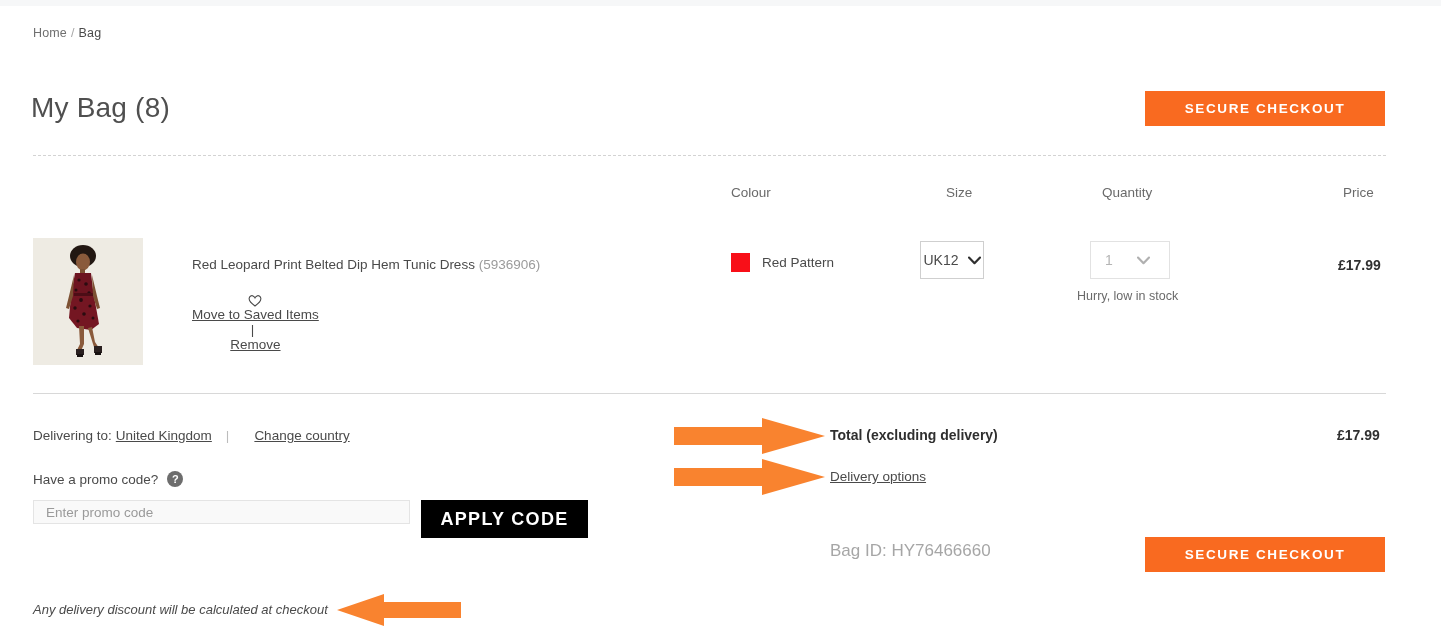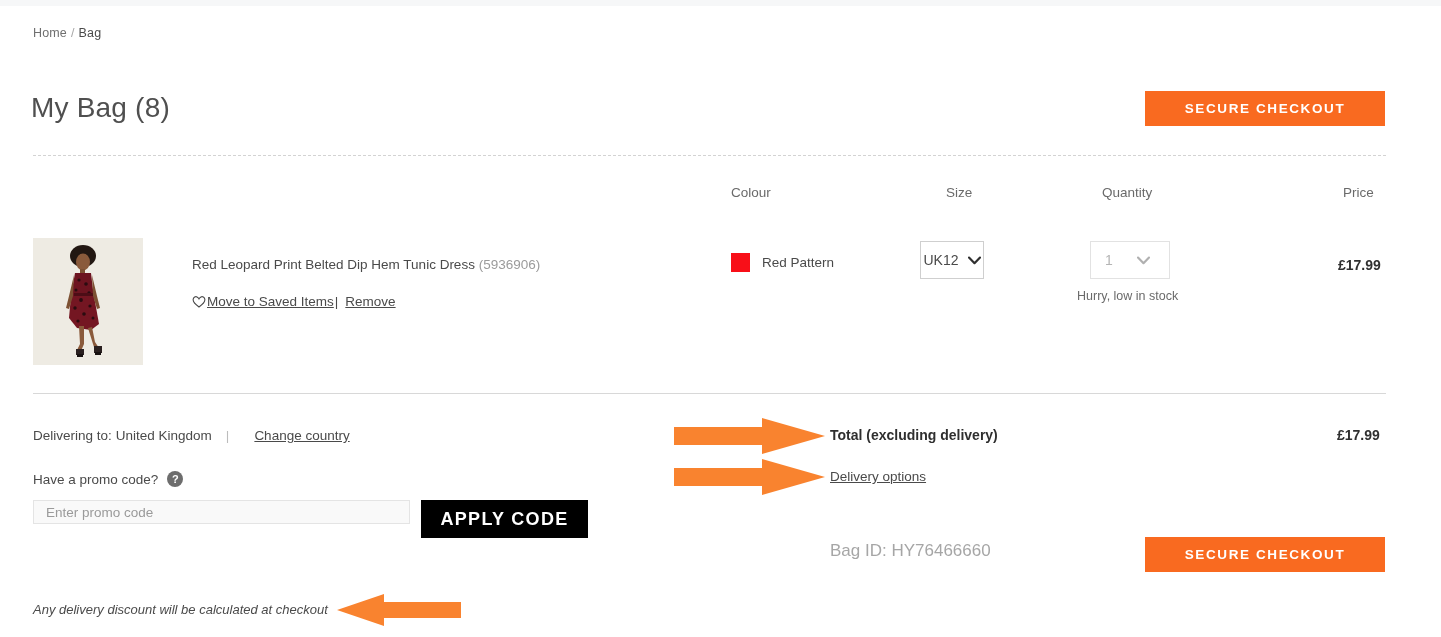--- a/index.html
+++ b/index.html
@@ -143,20 +143,21 @@
 
   .product-actions {
     position: absolute;
     left: 192px;
     top: 294px;
     font-size: 13.5px;
     color: #4a4a4a;
     display: flex;
     align-items: center;
     white-space: nowrap;
+    flex-direction: column;
   }
   .heart-icon {
     display: inline-block;
     width: 14px;
     height: 13px;
     margin-right: 1px;
   }
   .product-actions a {
     color: #4a4a4a;
     text-decoration: underline;
@@ -242,21 +243,21 @@
     position: absolute;
     left: 33px;
     top: 428px;
     font-size: 13.5px;
     color: #4a4a4a;
     display: flex;
     align-items: center;
     white-space: nowrap;
   }
   .delivering .lbl { margin-right: 4px; }
-  .delivering .country { margin-right: 14px; }
+  .delivering .country { margin-right: 14px; text-decoration: underline; }
   .delivering .pipe { color: #bcbcbc; margin-right: 14px; }
   .delivering a { color: #4a4a4a; text-decoration: underline; margin-left: 11px; }
 
   
   .promo-label {
     position: absolute;
     left: 33px;
     top: 471px;
     font-size: 13.5px;
     color: #4a4a4a;

